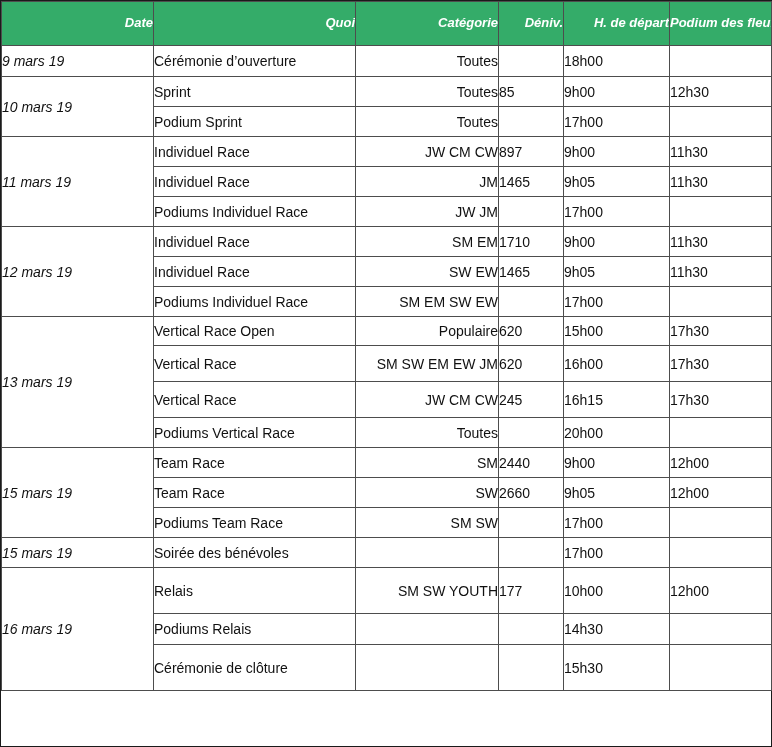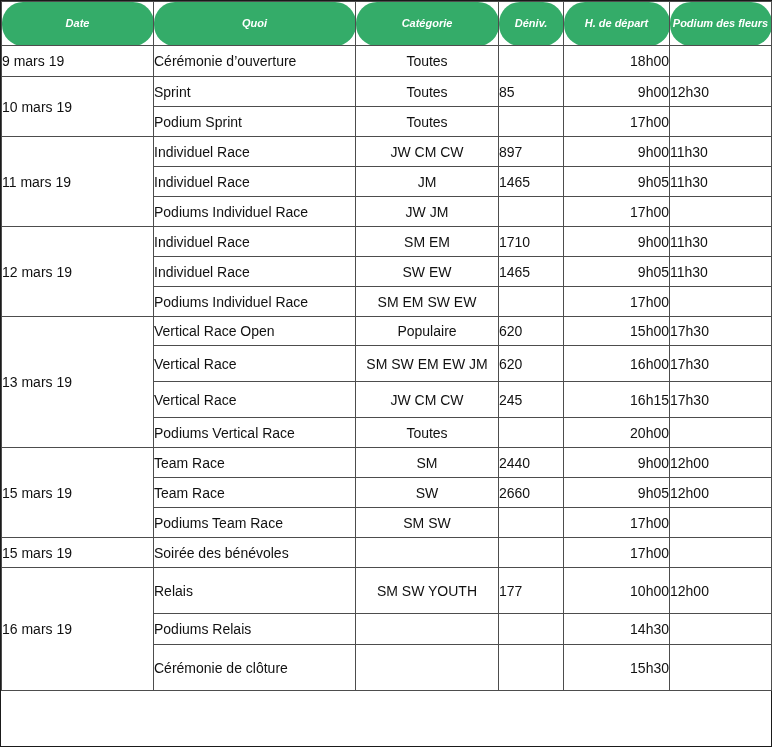--- a/index.html
+++ b/index.html
@@ -31,35 +31,34 @@
   table.schedule td {
     border: 1px solid var(--border);
     overflow: hidden;
     white-space: nowrap;
     vertical-align: middle;
     padding: 0;
   }
   thead th {
     background: var(--header-bg);
     color: var(--header-text);
-    font-size: 11px;
+    font-size: 13px;
     font-weight: bold;
     font-style: italic;
-    text-align: center;
+    text-align: right;
     padding: 2px 3px 2px 6px;
     white-space: normal;
     line-height: 1.25;
-    border-radius: 21px;
   }
   td { font-size: 14px; }
-  td.date   { text-align: left; padding-left: 6px; }
+  td.date   { text-align: left; padding-left: 6px; font-style: italic; }
   td.quoi   { text-align: left; padding-left: 7px; }
-  td.cat    { text-align: center; padding-left: 7px; }
+  td.cat    { text-align: right; padding-left: 7px; }
   td.deniv  { text-align: left; }
-  td.depart { text-align: right; }
+  td.depart { text-align: left; }
   td.podium { text-align: left; }
   .legend {
     flex: 1;
     padding: 3px 0 0 3px;
     font-size: 14px;
     line-height: 22px;
   }
 </style>
 </head>
 <body>

